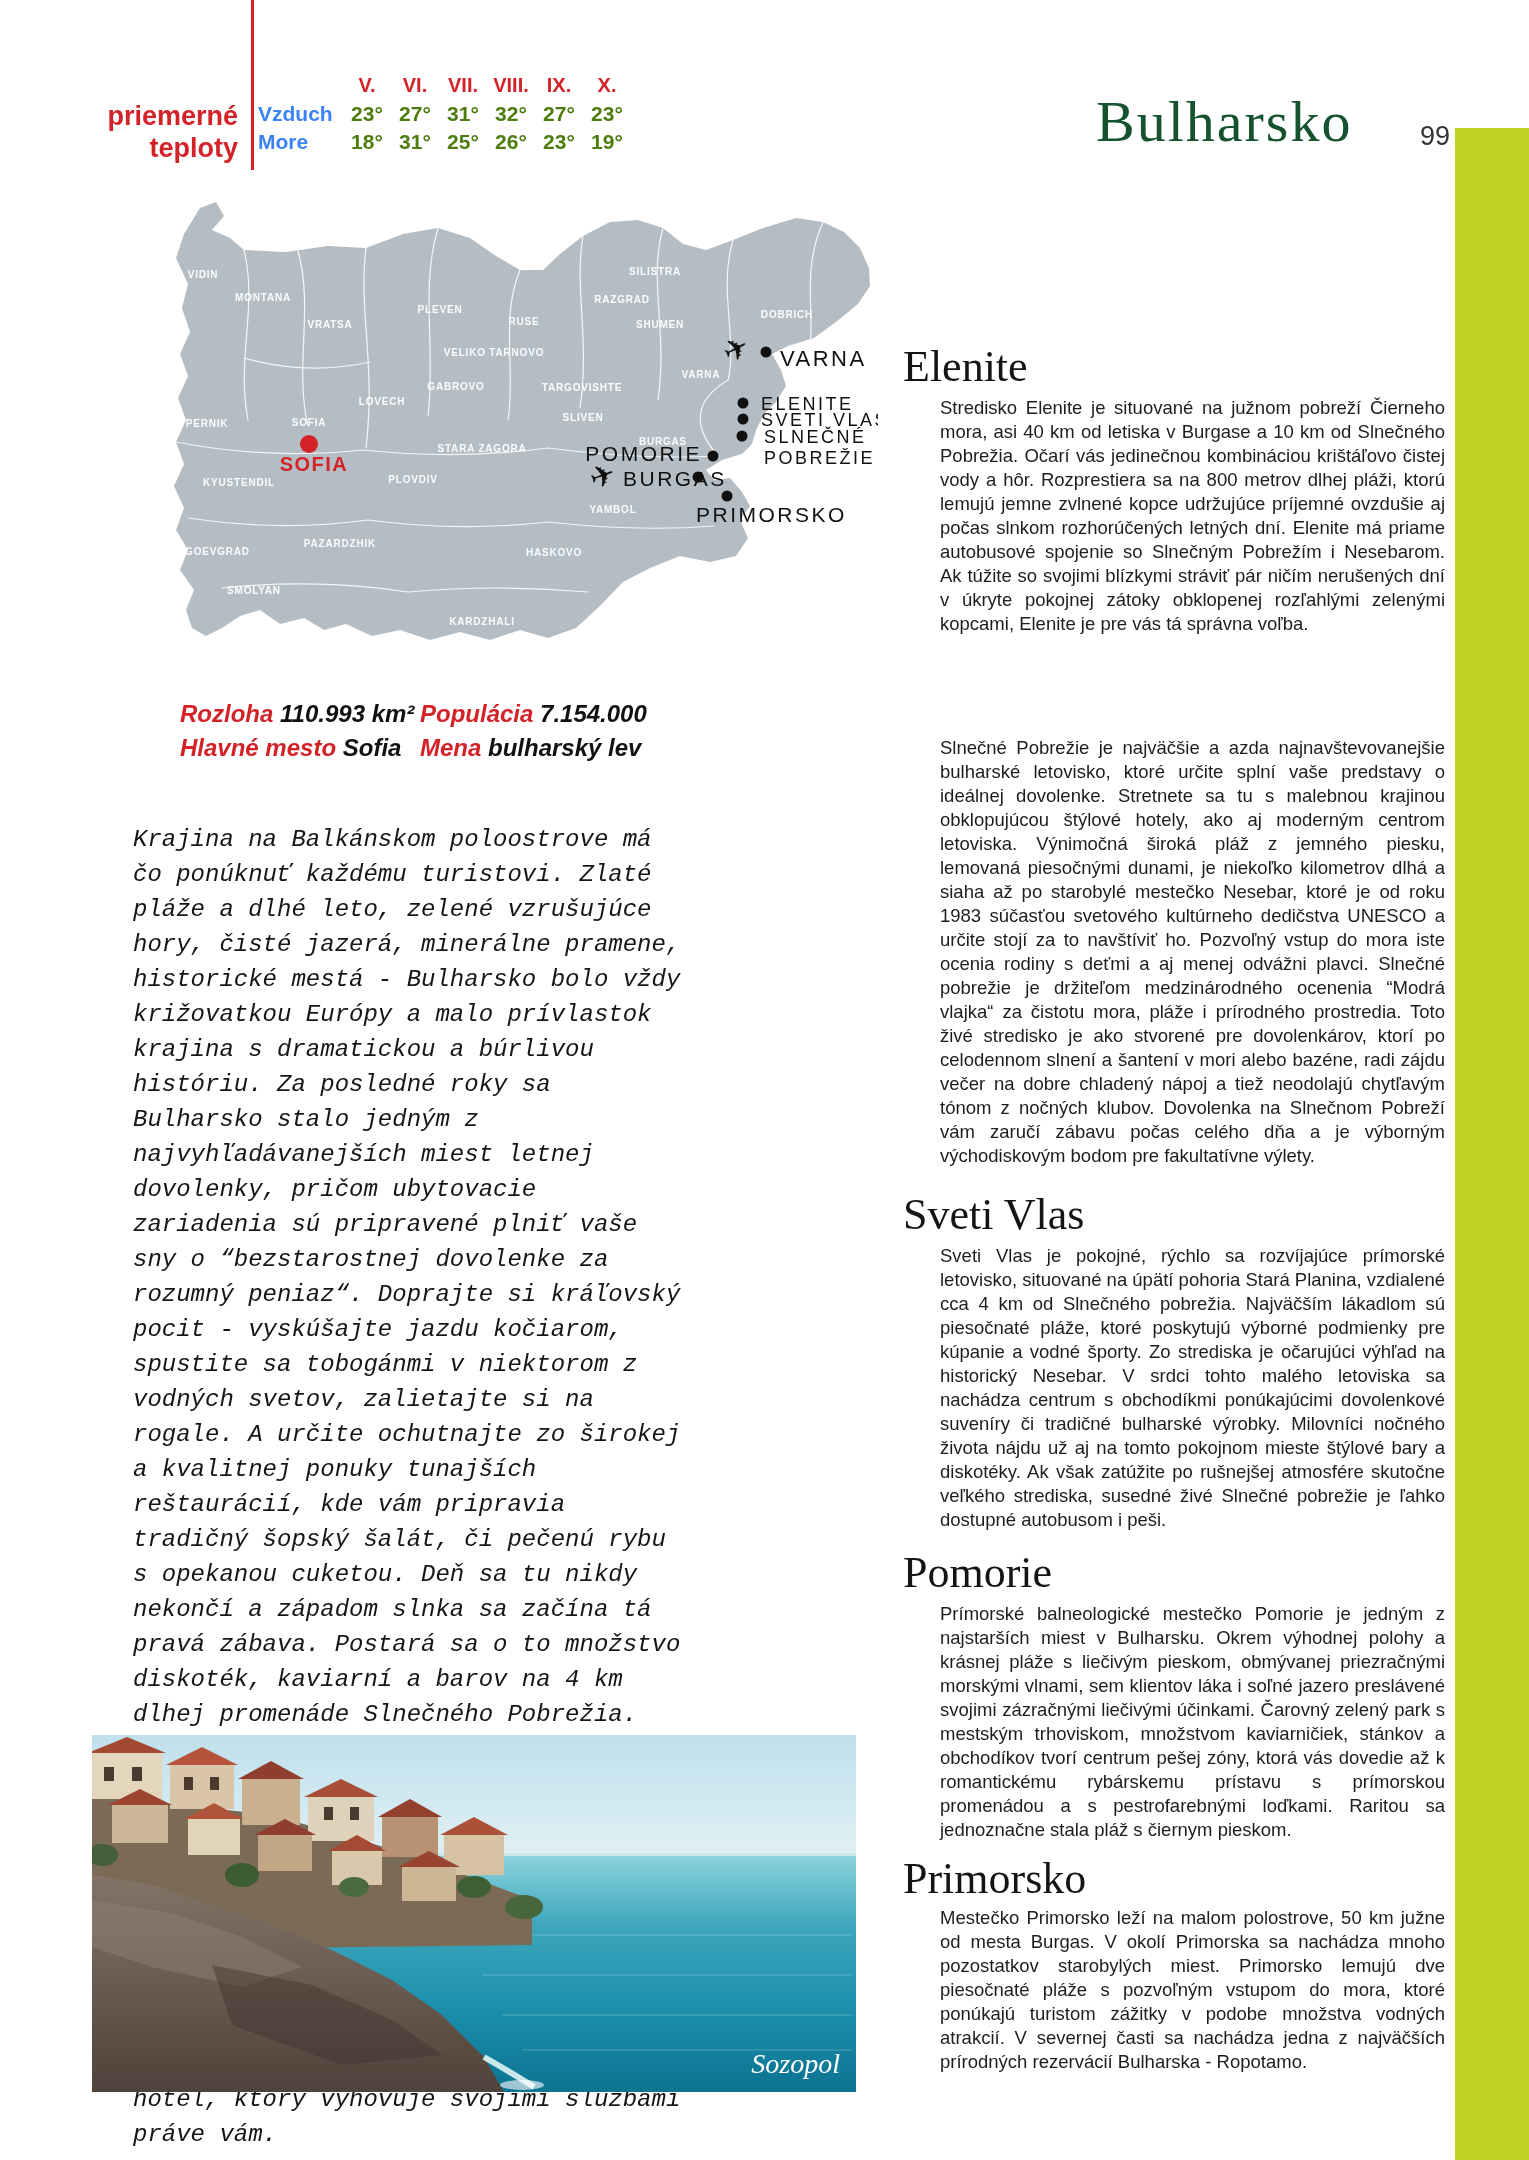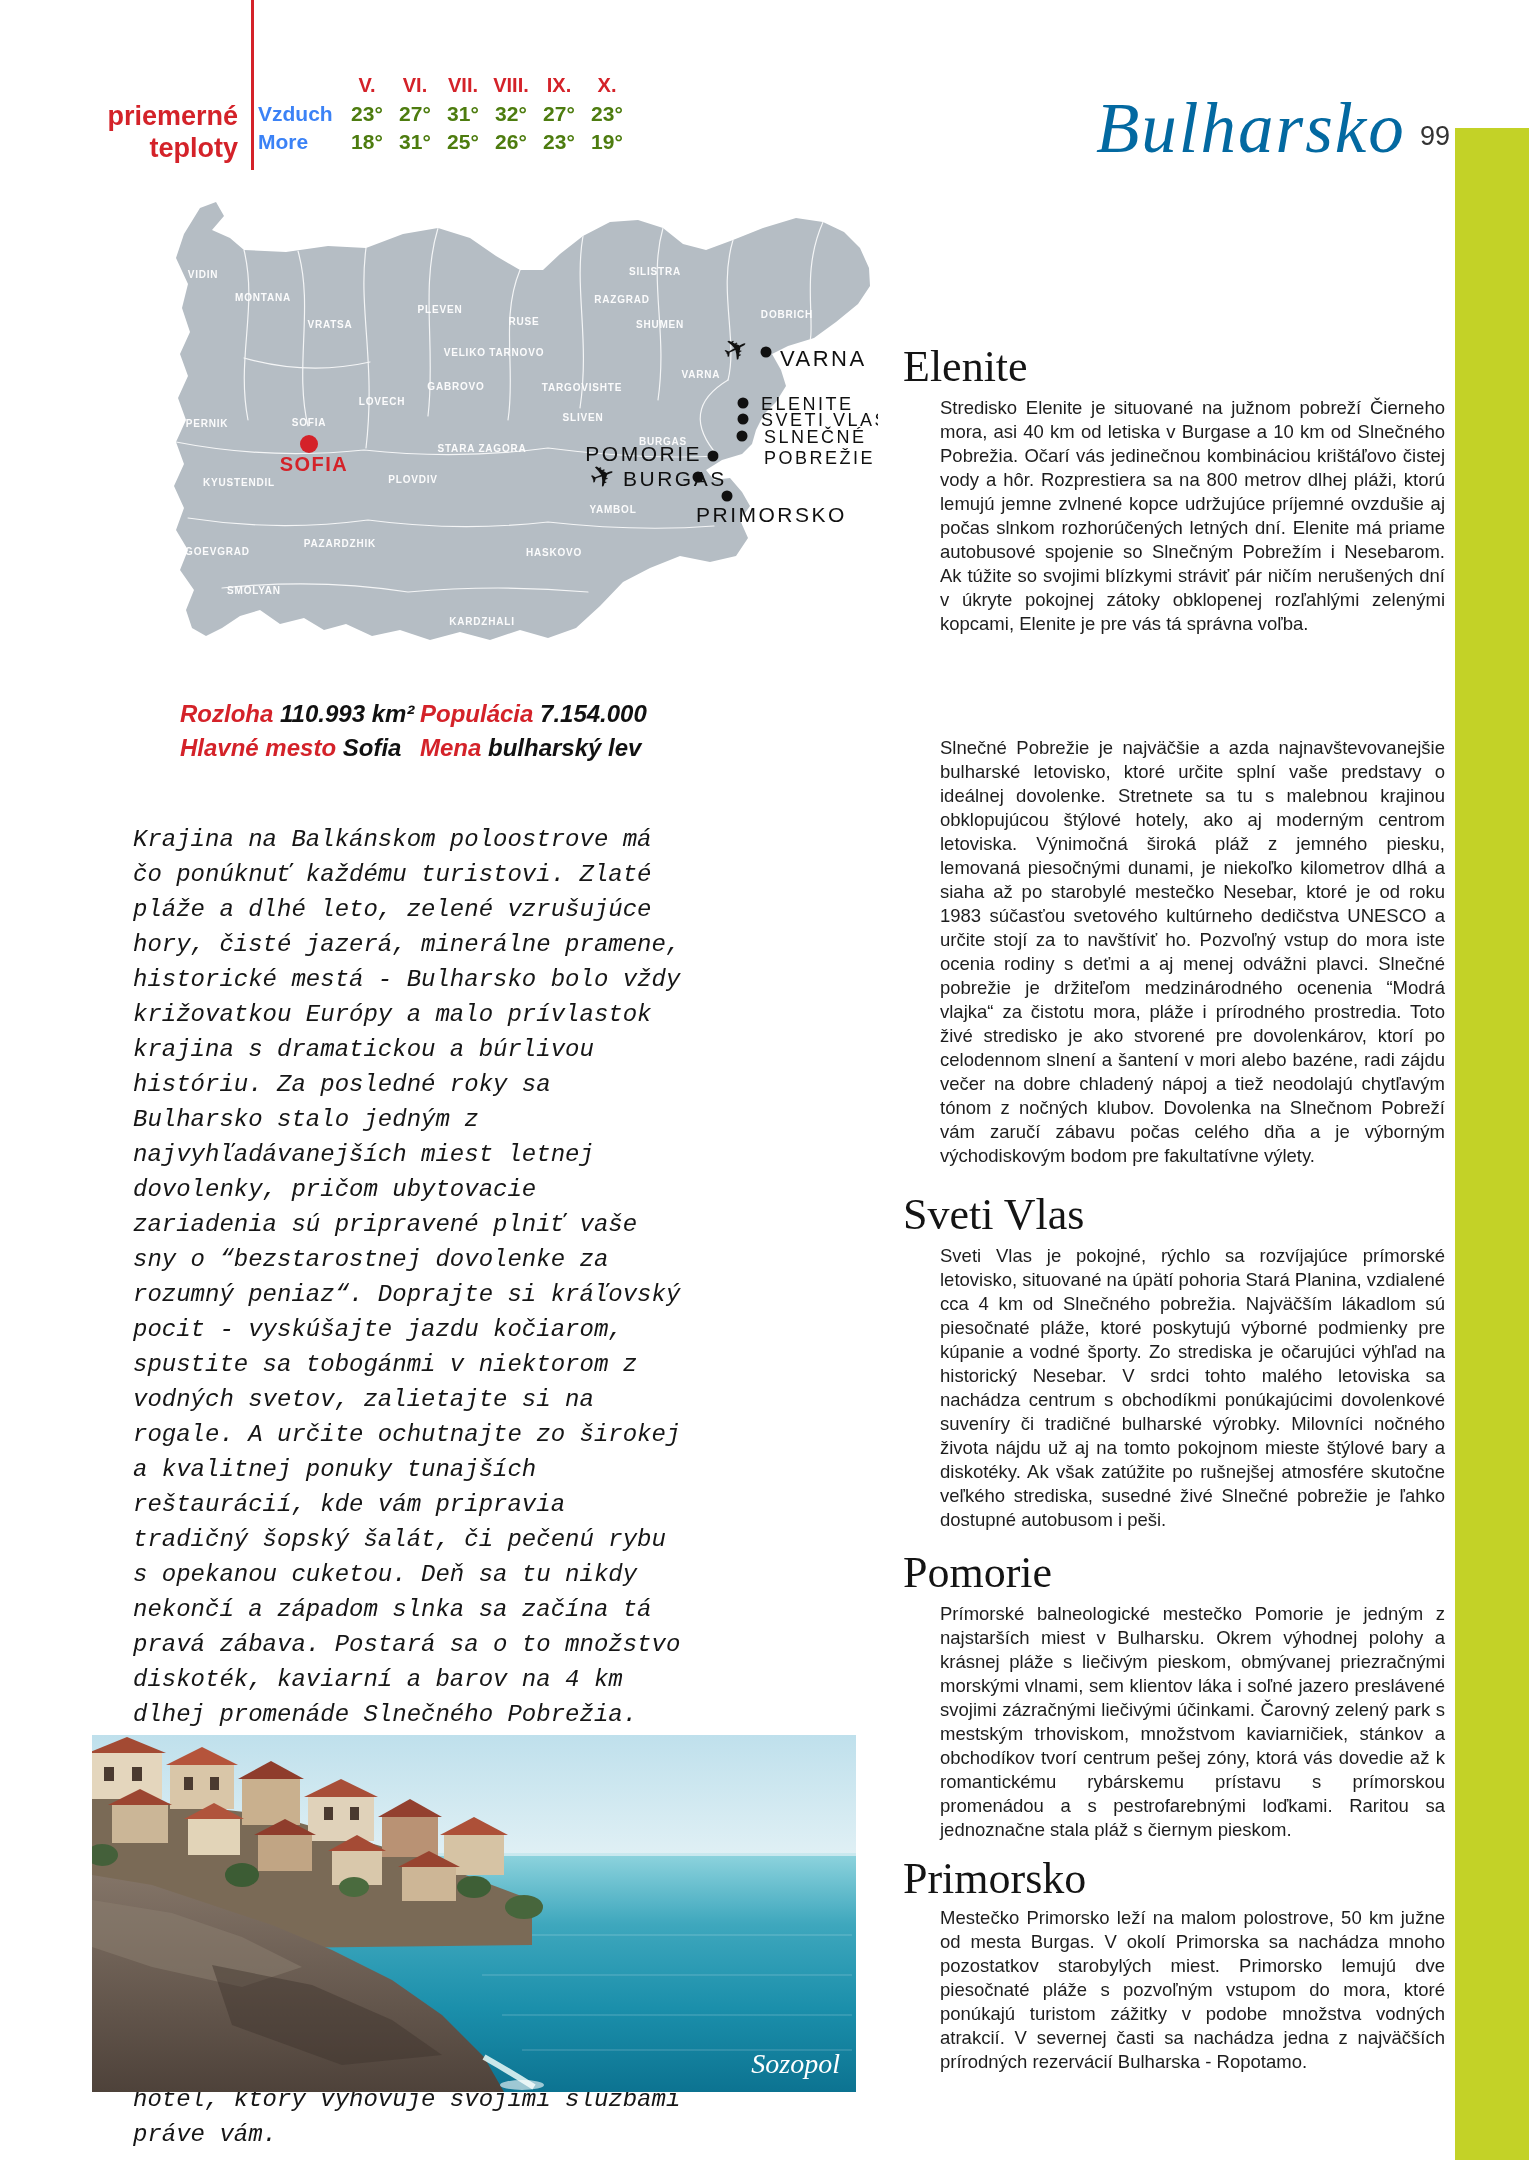--- a/index.html
+++ b/index.html
@@ -16,21 +16,21 @@
   .temp-label{position:absolute;left:58px;top:100px;width:180px;text-align:right;
               color:var(--accent);font-weight:bold;font-size:27px;line-height:32px;}
   .red-rule{position:absolute;left:251px;top:0;width:3px;height:170px;background:var(--accent);}
   .temp-table{position:absolute;left:258px;top:74px;}
   .temp-row{display:flex;height:28px;align-items:baseline;}
   .temp-row .rlabel{width:85px;font-weight:bold;font-size:21px;color:#3b82f6;}
   .temp-row .cell{width:48px;text-align:center;font-weight:bold;font-size:21px;color:#4d7c0f;}
   .temp-row.months .cell{color:var(--accent);font-size:20px;}
 
   .title{position:absolute;left:1096px;top:88px;font-family:"Liberation Serif",serif;
-         font-size:71px;letter-spacing:2px;color:#0369a1;font-style:italic;}
+         font-size:58px;letter-spacing:2px;color:#14532d;}
   .pageno{position:absolute;left:1420px;top:121px;font-size:27px;color:#333;}
 
   
   .map{position:absolute;left:118px;top:158px;width:760px;height:510px;}
   .map text{font-family:"Liberation Sans",sans-serif;}
   .region-lab{font-size:10px;font-weight:bold;fill:#ffffff;letter-spacing:.8px;text-anchor:middle;opacity:.95;}
   .coast-lab{fill:#101010;letter-spacing:2.5px;}
   .capital-lab{font-size:20px;font-weight:bold;letter-spacing:1.5px;fill:var(--accent);text-anchor:middle;}
   .plane{font-size:30px;fill:#101010;font-family:"DejaVu Sans",sans-serif;text-anchor:middle;}
 

